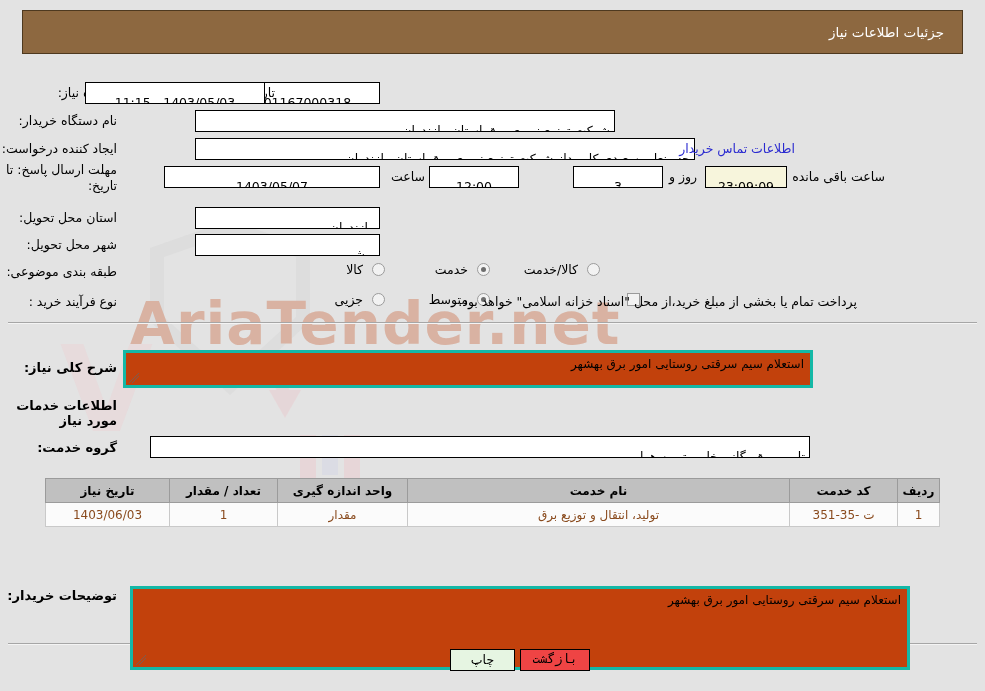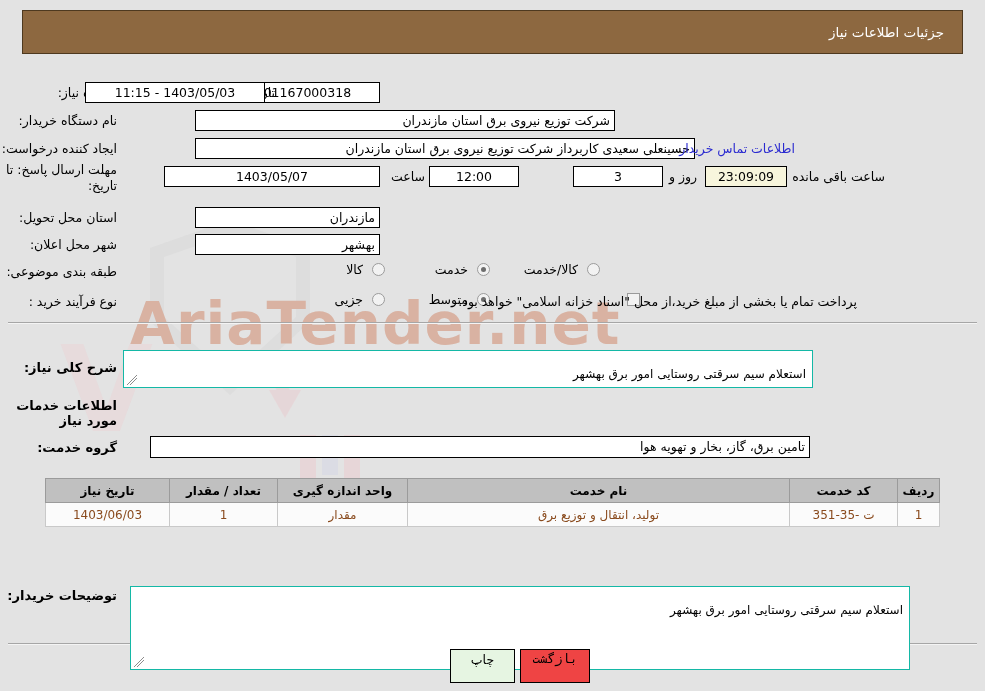--- a/index.html
+++ b/index.html
@@ -66,21 +66,21 @@
   .hr {
     position: absolute; left: 8px; width: 969px; height: 0;
     border-top: 1px solid #a6a6a6; border-bottom: 1px solid #f4f4f4; z-index: 2;
   }
 
   
   .lbl { font-size: 12.5px; color:#000; white-space: nowrap; }
   .fld {
     background: #ffffff; border: 1px solid #000;
     height: 21px; line-height: 19px;
-    font-size: 12.5px; padding: 0 4px;
+    font-size: 12.5px; padding: 10px 4px;
     text-align: right; white-space: nowrap; overflow: hidden;
   }
   .fld.center { text-align: center; }
   .fld.cream { background: #f7f5dc; }
   .link { color: #2b2bd0; font-size: 12.5px; white-space: nowrap; cursor: pointer; }
 
   .radio {
     display: inline-block; width: 13px; height: 13px; border-radius: 50%;
     border: 1px solid #9a9a9a; background: #f2f2f2; vertical-align: -2px;
     position: relative;
@@ -91,22 +91,22 @@
   }
   .chk {
     display: inline-block; width: 13px; height: 13px;
     border: 1px solid #9a9a9a; background: #f2f2f2; vertical-align: -2px;
   }
 
   .section-title { font-size: 13px; font-weight: bold; }
 
   
   .tbox {
-    background: #ffffff; border: 1px solid #14b8a6; position: relative;
-    font-size: 12px; padding: 16px 6px 0 6px; text-align: right; overflow: hidden;
+    background: #c2410c; border: 3px solid #14b8a6; position: relative;
+    font-size: 12px; padding: 4px 6px 0 6px; text-align: right; overflow: hidden;
   }
   .grip {
     position: absolute; left: 2px; bottom: 1px; width: 12px; height: 12px;
     opacity: .75;
   }
 
   
   table.grid { border-collapse: collapse; width: 100%; background:#fff; }
   table.grid th {
     background: #c0c0c0; border: 1px solid #9b9b9b;
@@ -114,21 +114,21 @@
     height: 24px; text-align: center; padding: 0 4px; white-space: nowrap;
   }
   table.grid td {
     background: #fbfbfb; border: 1px solid #c9c9c9;
     font-size: 12px; color: #8a4b1e;
     height: 24px; text-align: center; padding: 0 4px; white-space: nowrap;
   }
 
   
   .btn {
-    border: 1px solid #000; height: 34px; line-height: 20px;
+    border: 1px solid #000; height: 22px; line-height: 20px;
     font-size: 12.5px; text-align: center; cursor: pointer; padding: 0 10px;
     display:inline-block;
   }
   .btn.print { background: #e6f5e2; }
   .btn.back  { background: #ef4444; font-family: Liberation Mono, monospace; }
 </style>
 </head>
 <body>
 
 <div class="page">
@@ -173,21 +173,21 @@
   <div class="panel lbl" style="right:560px; top:169px;">ساعت</div>
   <div class="panel fld center" style="right:466px; top:166px; width:90px;">12:00</div>
   <div class="panel fld center" style="right:322px; top:166px; width:90px;">3</div>
   <div class="panel lbl" style="right:288px; top:169px;">روز و</div>
   <div class="panel fld cream center" style="right:198px; top:166px; width:82px;">23:09:09</div>
   <div class="panel lbl" style="right:100px; top:169px;">ساعت باقی مانده</div>
 
   <div class="panel lbl" style="right:868px; top:210px;">استان محل تحویل:</div>
   <div class="panel fld" style="right:605px; top:207px; width:185px;">مازندران</div>
 
-  <div class="panel lbl" style="right:868px; top:237px;">شهر محل اعلان:</div>
+  <div class="panel lbl" style="right:868px; top:237px;">شهر محل تحویل:</div>
   <div class="panel fld" style="right:605px; top:234px; width:185px;">بهشهر</div>
 
   <div class="panel lbl" style="right:868px; top:264px;">طبقه بندی موضوعی:</div>
   <div class="panel" style="right:600px; top:262px;">
     <span class="radio"></span>
     <span class="lbl" style="margin-right:5px;">کالا</span>
   </div>
   <div class="panel" style="right:495px; top:262px;">
     <span class="radio on"></span>
     <span class="lbl" style="margin-right:5px;">خدمت</span>

